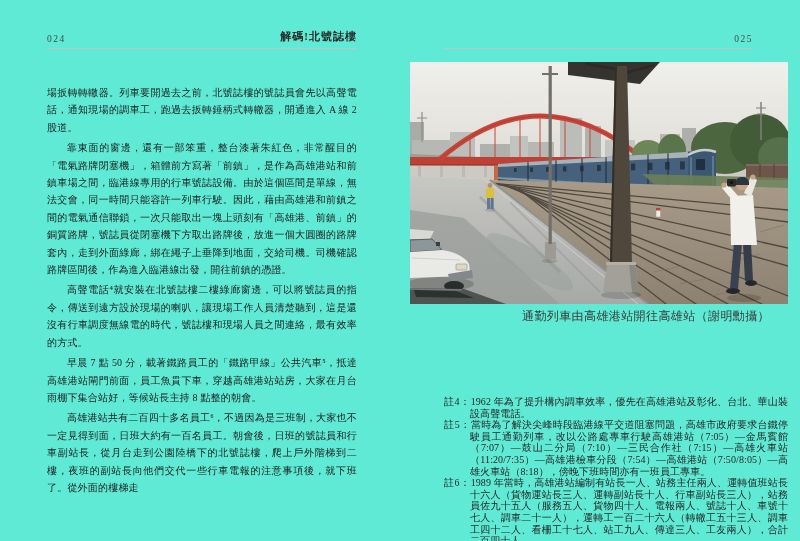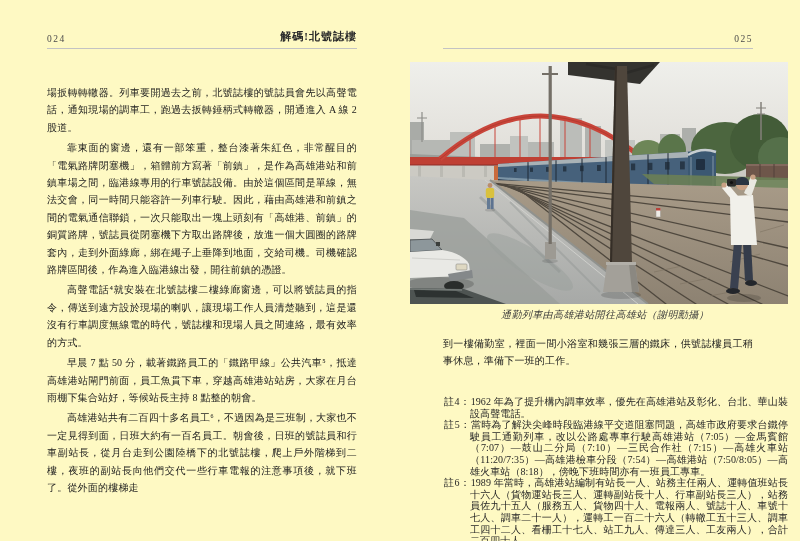--- a/index.html
+++ b/index.html
@@ -1,16 +1,16 @@
 <!DOCTYPE html>
 <html><head>
 <meta charset="utf-8">
 <style>
   html,body{margin:0;padding:0;background:#e9e9e9;}
-  .spread{position:relative;width:800px;height:541px;background:#fef9c3;overflow:hidden;
+  .spread{position:relative;width:800px;height:541px;background:#5eead4;overflow:hidden;
           font-family:"Liberation Serif","DejaVu Serif",serif;color:#1a1a1a;}
   .page{position:absolute;top:0;width:400px;height:541px;}
   .page.left{left:0;}
   .page.right{left:400px;}
 
   
   .pghead{position:absolute;top:30px;height:14px;border-bottom:1px solid #c3c3c3;
           display:flex;justify-content:space-between;align-items:flex-end;padding-bottom:4px;}
   .page.left  .pghead{left:47px;width:310px;}
   .page.right .pghead{left:43px;width:310px;}
@@ -20,22 +20,22 @@
   
   .bodytext{position:absolute;width:310px;text-align:justify;}
   .page.left  .bodytext{left:47px;top:84px;}
   .page.right .bodytext{left:43px;top:335px;}
   .bodytext p{margin:0 0 3px 0;font-size:10px;line-height:17.4px;text-indent:2em;
               letter-spacing:.2px;color:#1c1c1c;}
   .bodytext p.p-cont{text-indent:0;}
 
   
   .photo-wrap{position:absolute;left:10px;top:62px;width:378px;height:242px;background:#dcdcd8;}
-  .caption{position:absolute;right:30px;top:308px;width:330px;text-align:center;
-           font-size:10px;color:#3a3a3a;letter-spacing:.4px;font-style:italic;}
+  .caption{position:absolute;right:30px;top:308px;width:330px;text-align:right;
+           font-size:12px;color:#3a3a3a;letter-spacing:.4px;}
 
   
   .footnotes{position:absolute;left:32px;top:396px;width:356px;}
   .fn{font-size:10px;line-height:11.6px;text-align:justify;color:#262626;
       padding-left:38px;text-indent:-26px;margin:0;letter-spacing:.1px;}
   .fn .fn-label{letter-spacing:.5px;}
 </style>
 </head>
 <body>
 
@@ -278,23 +278,20 @@
         <g>
           <polygon points="0,226 54,227 96,242 0,242" fill="#4e5452"></polygon>
           <polygon points="4,228 46,229 64,236 6,235" fill="#2d3231"></polygon>
           <line x1="0" y1="227" x2="52" y2="228" stroke="#757b78" stroke-width="1.5"></line>
         </g>
       </svg>
     </div>
 
     <div class="caption">通勤列車由高雄港站開往高雄站（謝明勳攝）</div>
 
-    <div class="bodytext">
-      <p class="p-cont">到一樓備勤室，裡面一間小浴室和幾張三層的鐵床，供號誌樓員工稍事休息，準備下一班的工作。</p>
-    </div>
 
     <div class="footnotes">
       <p class="fn">
         <span class="fn-label">註4：</span><span>1962 年為了提升構內調車效率，優先在高雄港站及彰化、台北、華山裝設高聲電話。</span>
       </p>
       <p class="fn">
         <span class="fn-label">註5：</span><span>當時為了解決尖峰時段臨港線平交道阻塞問題，高雄市政府要求台鐵停駛員工通勤列車，改以公路處專車行駛高雄港站（7:05）—金馬賓館（7:07）—鼓山二分局（7:10）—三民合作社（7:15）—高雄火車站（11:20/7:35）—高雄港檢車分段（7:54）—高雄港站（7:50/8:05）—高雄火車站（8:18），傍晚下班時間亦有一班員工專車。</span>
       </p>
       <p class="fn">
         <span class="fn-label">註6：</span><span>1989 年當時，高雄港站編制有站長一人、站務主任兩人、運轉值班站長十六人（貨物運站長三人、運轉副站長十人、行車副站長三人），站務員佐九十五人（服務五人、貨物四十人、電報兩人、號誌十人、車號十七人、調車二十一人），運轉工一百二十六人（轉轍工五十三人、調車工四十二人、看柵工十七人、站工九人、傳達三人、工友兩人），合計二百四十人。</span>

